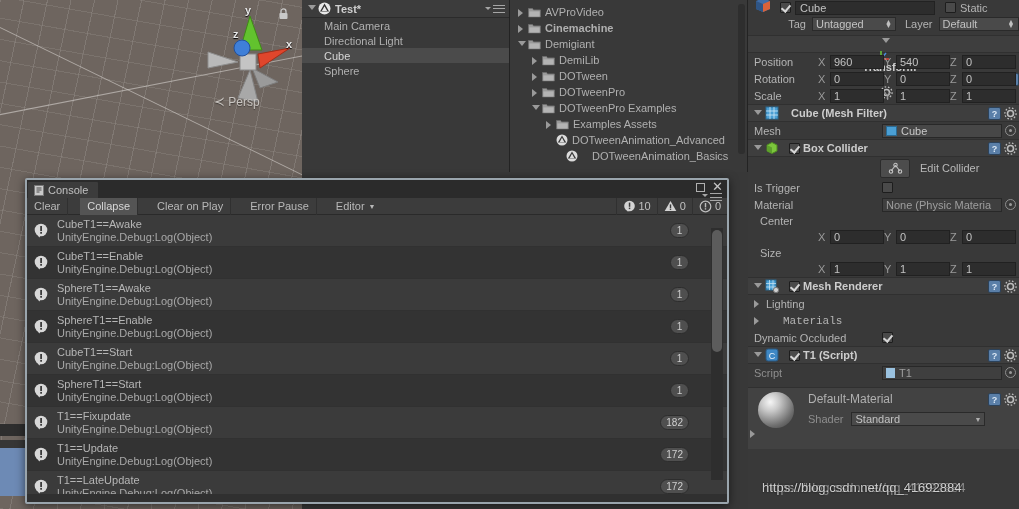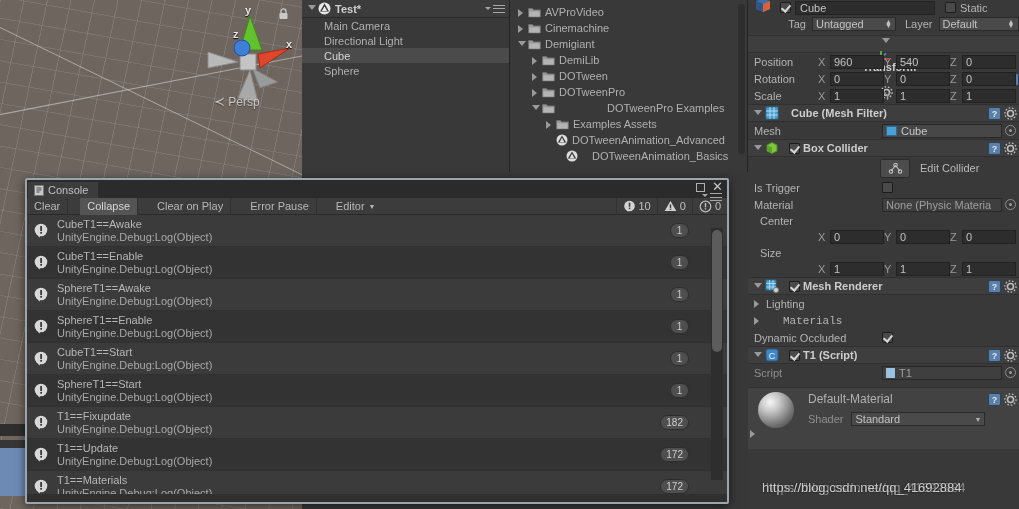--- a/index.html
+++ b/index.html
@@ -232,21 +232,21 @@
       <div class="proj-row" style="padding-left: 6px;">
         <span class="foldout fold-closed">
           <i></i>
         </span>
         <span class="folder-ico"><svg width="13" height="11" viewBox="0 0 13 11">
             <path d="M.5 1.5h4l1 1.4h6.9v7H.5z" fill="#9a9a9a" stroke="#6e6e6e" stroke-width=".8"></path>
             <rect x="1.4" y="4.4" width="10.2" height="5.2" fill="#b4b4b4"></rect>
           </svg></span>
         <span style="white-space: nowrap;">AVProVideo</span>
       </div>
-      <div class="proj-row" style="padding-left: 6px;">
+      <div class="proj-row" style="padding-left: 6px; font-weight: bold;">
         <span class="foldout fold-closed">
           <i></i>
         </span>
         <span class="folder-ico"><svg width="13" height="11" viewBox="0 0 13 11">
             <path d="M.5 1.5h4l1 1.4h6.9v7H.5z" fill="#9a9a9a" stroke="#6e6e6e" stroke-width=".8"></path>
             <rect x="1.4" y="4.4" width="10.2" height="5.2" fill="#b4b4b4"></rect>
           </svg></span>
         <span style="white-space: nowrap;">Cinemachine</span>
       </div>
       <div class="proj-row" style="padding-left: 6px;">
@@ -290,21 +290,21 @@
         <span style="white-space: nowrap;">DOTweenPro</span>
       </div>
       <div class="proj-row" style="padding-left: 20px;">
         <span class="foldout fold-open">
           <i></i>
         </span>
         <span class="folder-ico"><svg width="13" height="11" viewBox="0 0 13 11">
             <path d="M.5 1.5h4l1 1.4h6.9v7H.5z" fill="#9a9a9a" stroke="#6e6e6e" stroke-width=".8"></path>
             <rect x="1.4" y="4.4" width="10.2" height="5.2" fill="#b4b4b4"></rect>
           </svg></span>
-        <span style="white-space: nowrap; margin-left: 48px;">DOTweenPro Examples</span>
+        <span style="white-space: nowrap;">DOTweenPro Examples</span>
       </div>
       <div class="proj-row" style="padding-left: 34px;">
         <span class="foldout fold-closed">
           <i></i>
         </span>
         <span class="folder-ico"><svg width="13" height="11" viewBox="0 0 13 11">
             <path d="M.5 1.5h4l1 1.4h6.9v7H.5z" fill="#9a9a9a" stroke="#6e6e6e" stroke-width=".8"></path>
             <rect x="1.4" y="4.4" width="10.2" height="5.2" fill="#b4b4b4"></rect>
           </svg></span>
         <span style="white-space: nowrap;">Examples Assets</span>
@@ -779,21 +779,21 @@
         <span class="badge">172</span>
       </div>
       <div class="log-row even">
         <span class="log-ico"><svg width="17" height="15" viewBox="0 0 17 15">
             <circle cx="8" cy="7" r="6.3" fill="#d8d8d8"></circle>
             <path d="M4.5 12 L9 10.3 L6.3 14.6z" fill="#d8d8d8"></path>
             <rect x="7.2" y="3" width="1.8" height="5" fill="#3a3a3a"></rect>
             <rect x="7.2" y="8.9" width="1.8" height="1.8" fill="#3a3a3a"></rect>
           </svg></span>
         <div class="log-text">
-          <div class="log-msg">T1==Materials</div>
+          <div class="log-msg">T1==LateUpdate</div>
           <div class="log-sub">UnityEngine.Debug:Log(Object)</div>
         </div>
         <span class="badge">172</span>
       </div>
     </div>
 
   <div id="con-scroll">
     <div class="track"></div>
     <div class="sc-arrow" style="top:2px;border-width:0 4px 6px 4px;border-color:transparent transparent #b4b4b4 transparent;"></div>
     <div id="con-thumb"></div>

